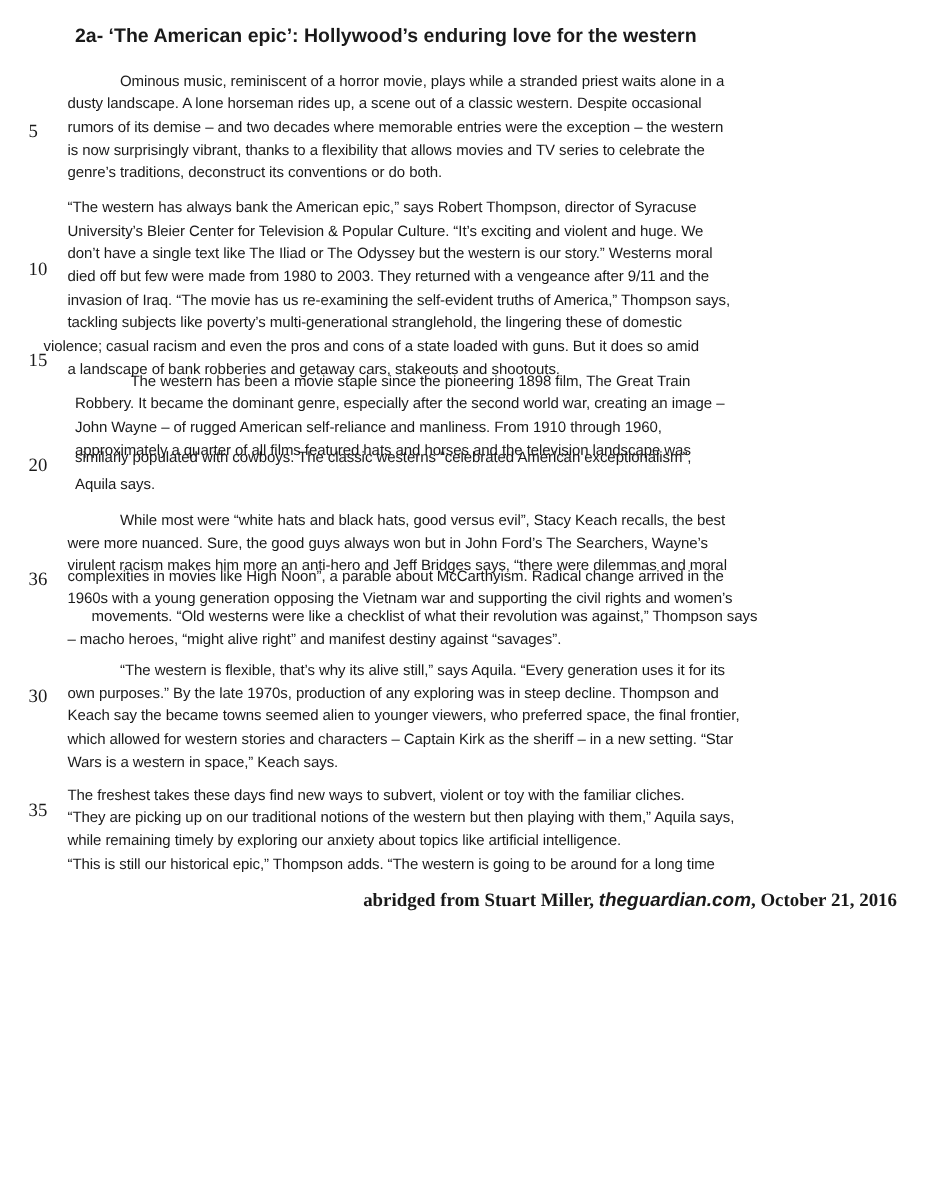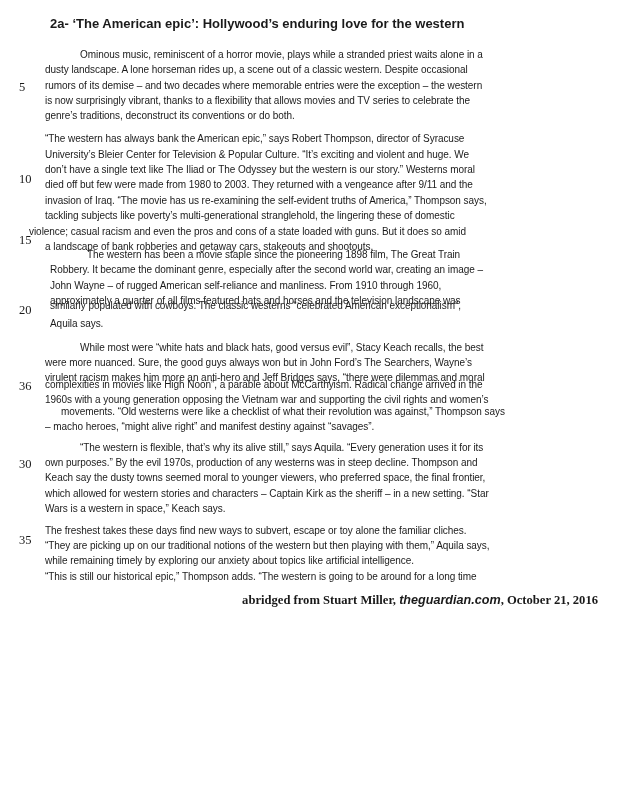--- a/index.html
+++ b/index.html
@@ -56,28 +56,28 @@
   <div class="ln" style="left:45px;top:357px">were more nuanced. Sure, the good guys always won but in John Ford’s The Searchers, Wayne’s</div>
   <div class="ln" style="left:45px;top:372px">virulent racism makes him more an anti-hero and Jeff Bridges says, “there were dilemmas and moral</div>
   <div class="ln" style="left:45px;top:379px">complexities in movies like High Noon”, a parable about McCarthyism. Radical change arrived in the</div>
   <div class="ln" style="left:45px;top:394px">1960s with a young generation opposing the Vietnam war and supporting the civil rights and women’s</div>
   <div class="ln" style="left:61px;top:406px">movements. “Old westerns were like a checklist of what their revolution was against,” Thompson says</div>
   <div class="ln" style="left:45px;top:421px">– macho heroes, “might alive right” and manifest destiny against “savages”.</div>
 </div>
 
 <div>
   <div class="ln" style="left:80px;top:442px">“The western is flexible, that’s why its alive still,” says Aquila. “Every generation uses it for its</div>
-  <div class="ln" style="left:45px;top:457px">own purposes.” By the evil 1970s, production of any westerns was in steep decline. Thompson and</div>
-  <div class="ln" style="left:45px;top:472px">Keach say the dusty towns seemed moral to younger viewers, who preferred space, the final frontier,</div>
+  <div class="ln" style="left:45px;top:457px">own purposes.” By the late 1970s, production of any exploring was in steep decline. Thompson and</div>
+  <div class="ln" style="left:45px;top:472px">Keach say the became towns seemed alien to younger viewers, who preferred space, the final frontier,</div>
   <div class="ln" style="left:45px;top:488px">which allowed for western stories and characters – Captain Kirk as the sheriff – in a new setting. “Star</div>
   <div class="ln" style="left:45px;top:503px">Wars is a western in space,” Keach says.</div>
 </div>
 
 <div>
-  <div class="ln" style="left:45px;top:525px">The freshest takes these days find new ways to subvert, escape or toy alone the familiar cliches.</div>
+  <div class="ln" style="left:45px;top:525px">The freshest takes these days find new ways to subvert, violent or toy with the familiar cliches.</div>
   <div class="ln" style="left:45px;top:540px">“They are picking up on our traditional notions of the western but then playing with them,” Aquila says,</div>
   <div class="ln" style="left:45px;top:555px">while remaining timely by exploring our anxiety about topics like artificial intelligence.</div>
 </div>
 
 <div>
   <div class="ln" style="left:45px;top:571px">“This is still our historical epic,” Thompson adds. “The western is going to be around for a long time</div>
 </div>
 
 <div class="attr"><span>abridged from Stuart Miller, </span><span class="site">theguardian.com</span><span>, October 21, 2016</span></div>
 

